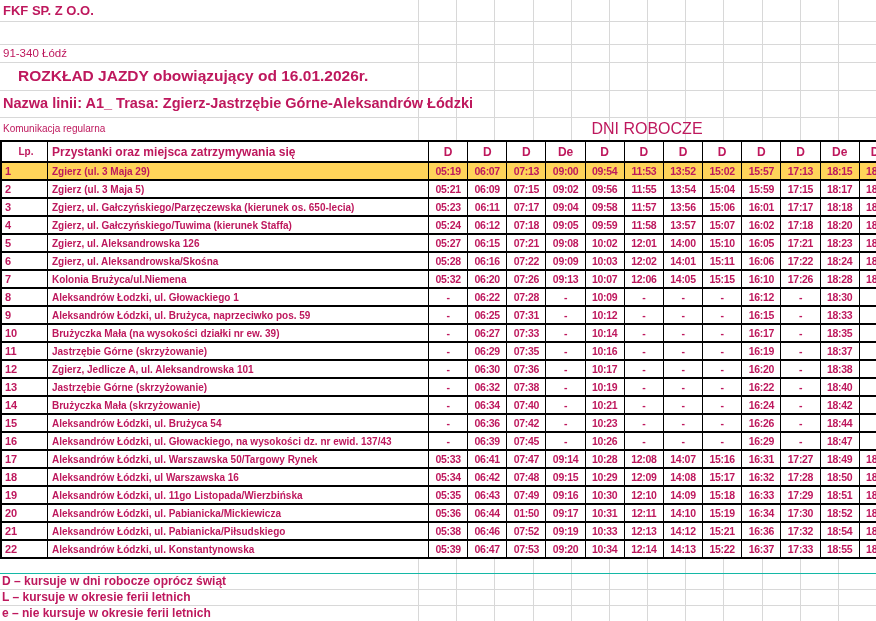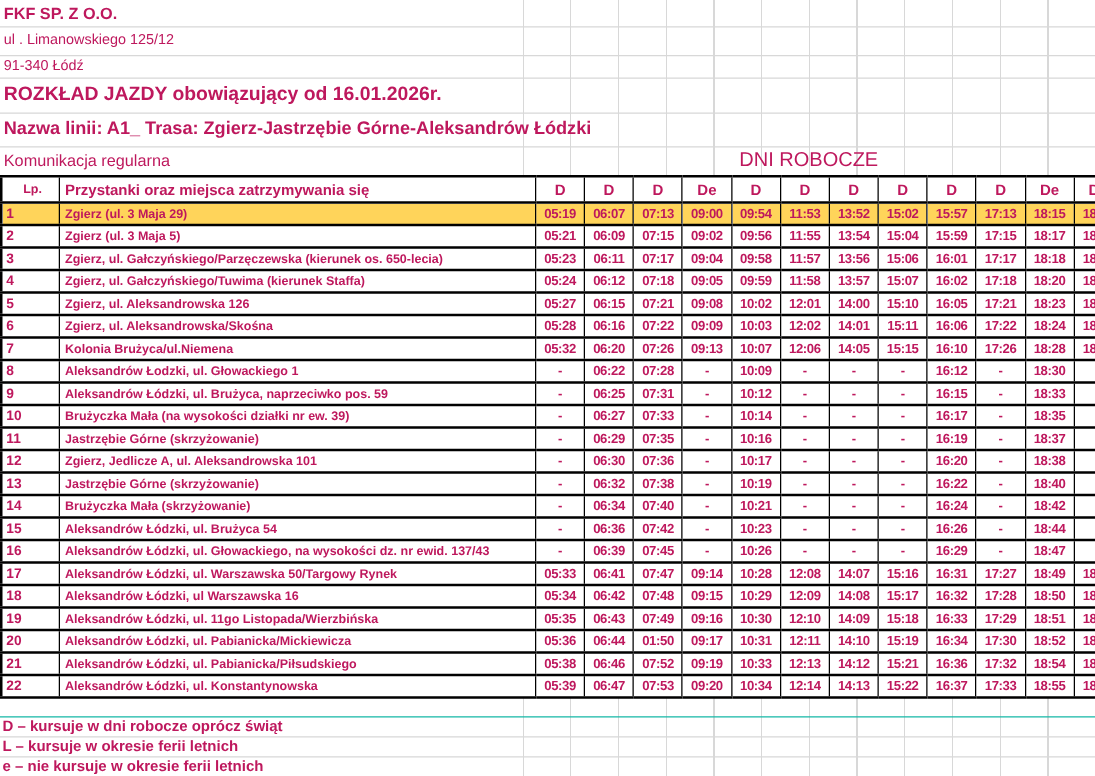--- a/index.html
+++ b/index.html
@@ -12,23 +12,23 @@
     background-image:repeating-linear-gradient(to right,#d8d8d8 0 1px,transparent 1px 38.17px); }
   .vgrid.top { top:0; height:140px; }
   .vgrid.bottom { top:558px; height:63px; }
   .hline { position:absolute; left:0; width:876px; height:1px; background:#d8d8d8; }
 
   
   .txt { position:absolute; left:3px; white-space:nowrap; }
   .company { top:0; height:21px; line-height:21px; font-weight:bold; font-size:13px; }
   .addr1 { top:21px; height:23px; line-height:23px; font-size:11.5px; }
   .addr2 { top:44px; height:18px; line-height:18px; font-size:11.5px; }
-  .title { top:62px; height:28px; line-height:28px; font-weight:bold; font-size:15.5px; }
+  .title { top:62px; height:28px; line-height:28px; font-weight:bold; font-size:15.5px;margin-left:15px; }
   .lineinfo { top:90px; height:27px; line-height:27px; font-weight:bold; font-size:14.5px; }
-  .komreg { top:117px; height:23px; line-height:23px; font-size:13px; }
+  .komreg { top:117px; height:23px; line-height:23px; font-size:10px; }
   .dni { position:absolute; left:418px; top:117px; width:458px; height:23px; line-height:23px;
          text-align:center; font-weight:normal; font-size:16px; }
 
   
   table.tt { position:absolute; top:140px; left:0; width:876px;
     border-collapse:collapse; table-layout:fixed; border:2px solid #000; }
   .tt th, .tt td { border:1px solid #000; border-top-width:2px; border-bottom-width:2px;
     padding:0; overflow:hidden; white-space:nowrap; }
   .tt thead tr { height:21px; }
   .tt tbody tr { height:18px; }
@@ -52,21 +52,20 @@
 
   <div class="vgrid top"></div>
   <div class="vgrid bottom"></div>
   <div class="hline" style="top:21px"></div>
   <div class="hline" style="top:44px"></div>
   <div class="hline" style="top:62px"></div>
   <div class="hline" style="top:90px"></div>
   <div class="hline" style="top:117px"></div>
 
   <div class="txt company">FKF SP. Z O.O.</div>
-  <div class="txt addr1">ul . Limanowskiego 125/12</div>
   <div class="txt addr2">91-340 Łódź</div>
   <div class="txt title">ROZKŁAD JAZDY obowiązujący od 16.01.2026r.</div>
   <div class="txt lineinfo">Nazwa linii: A1_ Trasa: Zgierz-Jastrzębie Górne-Aleksandrów Łódzki</div>
   <div class="txt komreg">Komunikacja regularna</div>
   <div class="dni">DNI ROBOCZE</div>
 
   <table class="tt">
     <thead>
       <tr>
         <th class="lp">Lp.</th>

